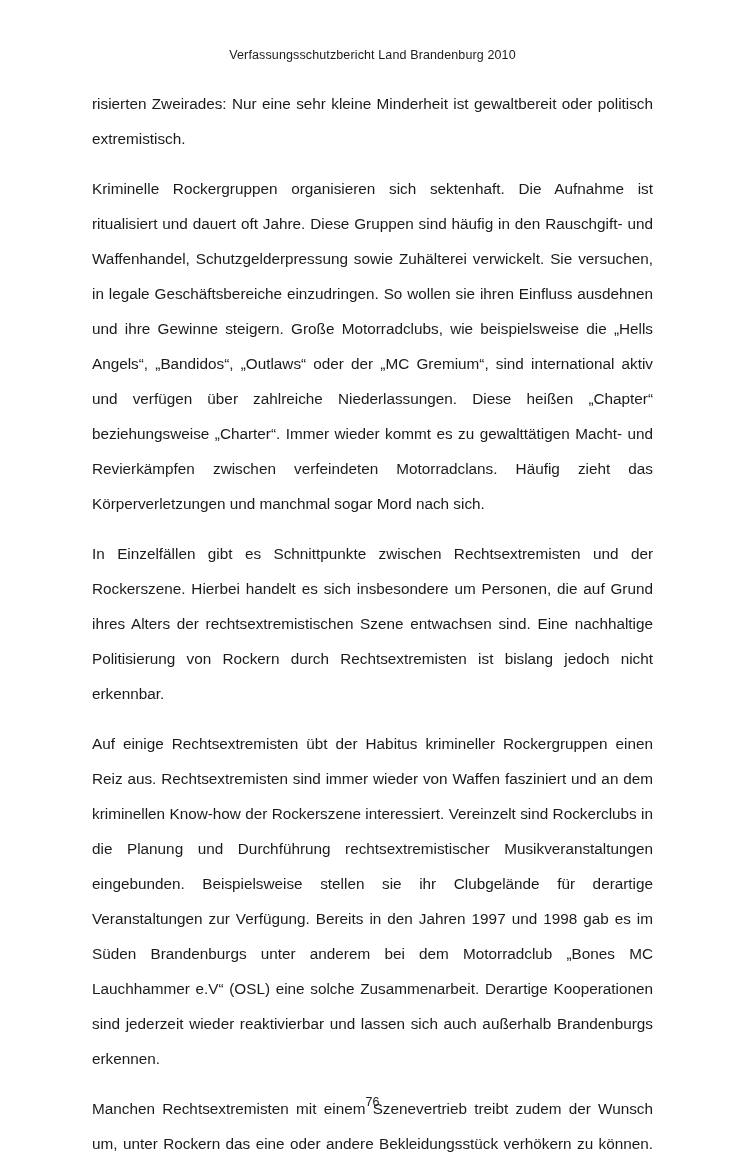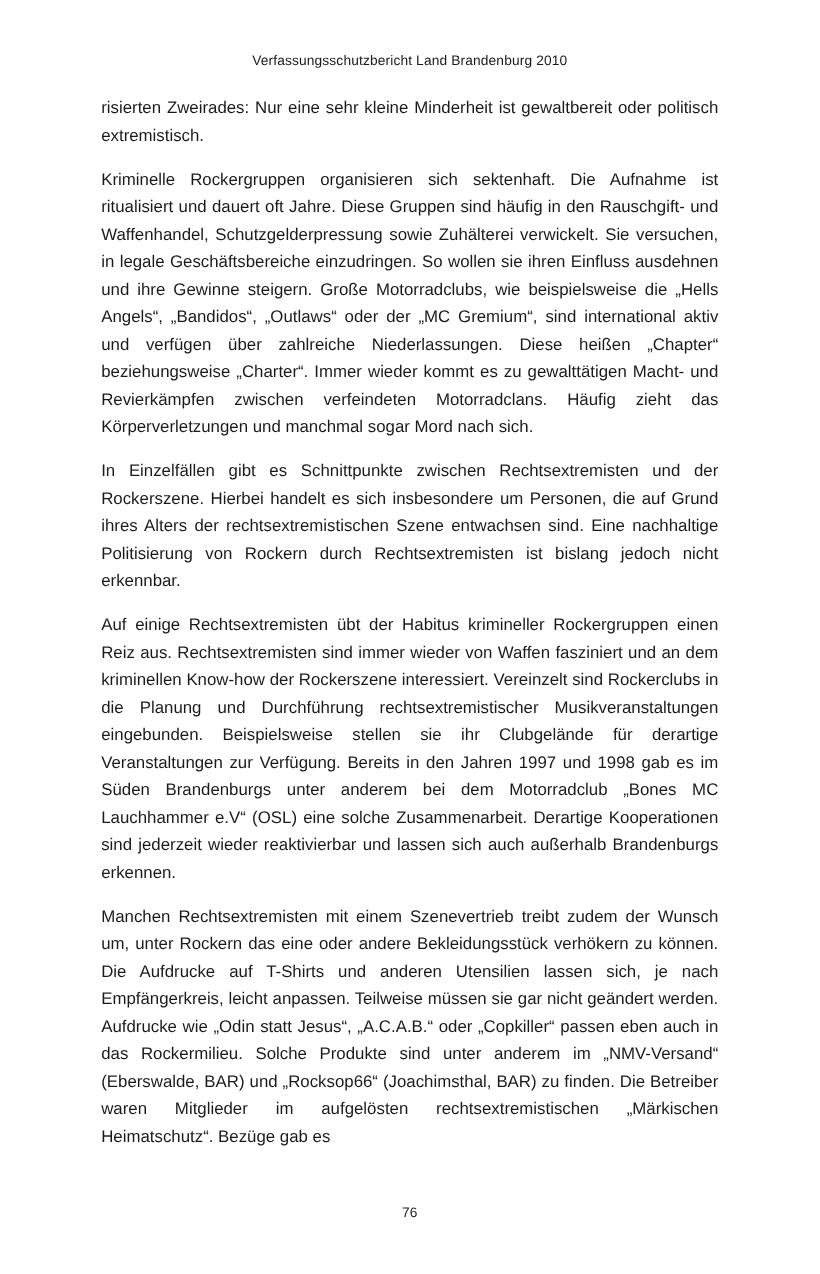--- a/index.html
+++ b/index.html
@@ -35,21 +35,21 @@
   }
   .content {
     position: absolute;
     left: 92px;
     top: 86px;
     width: 561px;
   }
   p.body-par {
     margin: 0 0 15px 0;
     font-size: 15.3px;
-    line-height: 25px;
+    line-height: 35px;
     text-align: justify;
     text-justify: inter-word;
     hyphens: manual;
     color: #1a1a1a;
   }
   p.body-par:last-child {
     margin-bottom: 12px;
   }
   .folio {
     position: absolute;

